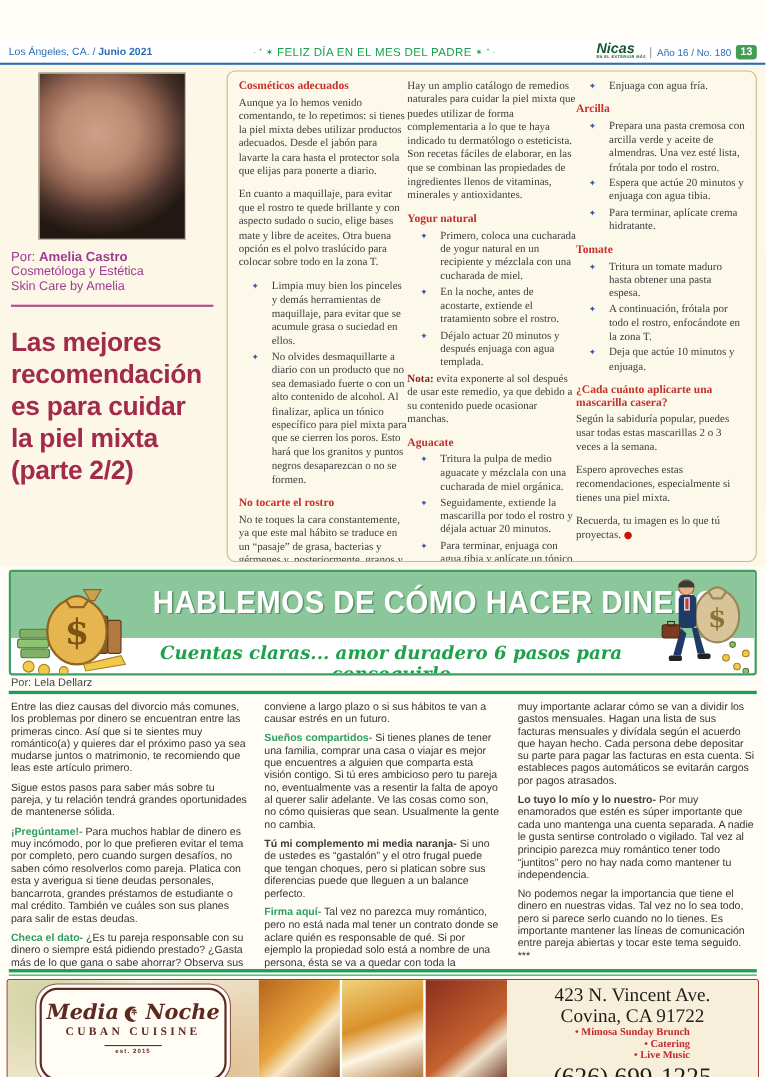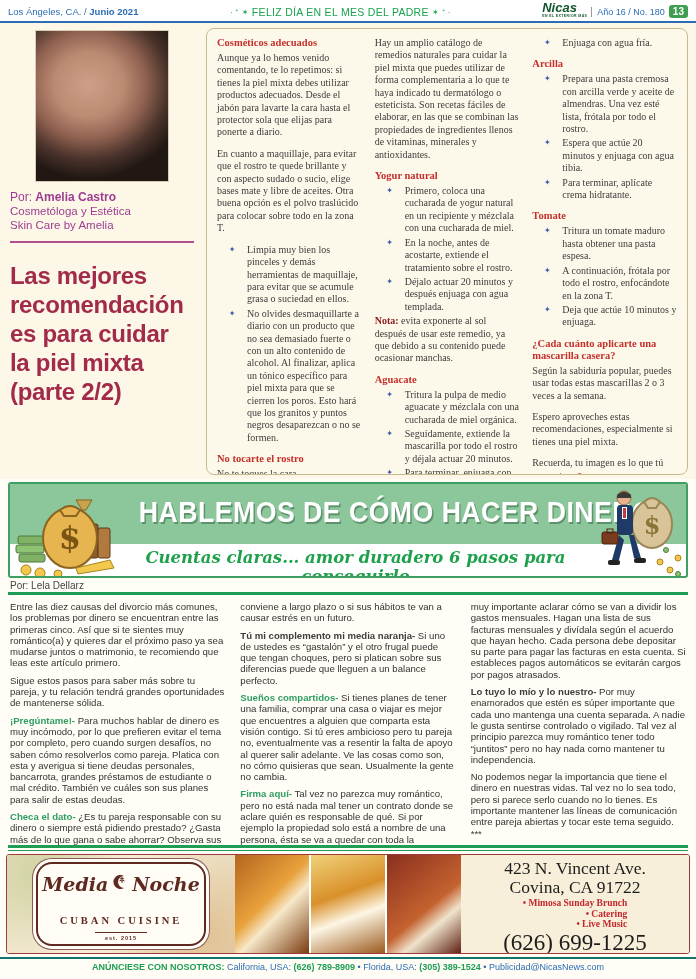--- a/index.html
+++ b/index.html
@@ -1,20 +1,20 @@
 <!DOCTYPE html>
 <html><head>
 <meta charset="utf-8">
 <style>
   * { margin:0; padding:0; box-sizing:border-box; }
   html,body { width:696px; }
   body { height:979px; background:#fffdf6; font-family:"Liberation Sans", sans-serif; color:#3b3b3b; overflow:hidden; }
 
   
-  .topbar { height:23px; display:flex; align-items:center; justify-content:space-between; padding:2px 8px 0 8px; border-bottom:2px solid #2a6db5; background:#fff; }
+  .topbar { height:23px; display:flex; align-items:center; justify-content:space-between; padding:2px 8px 0 8px; border-bottom:2px solid #2a6db5; background:#fff;margin-top:36px; }
   .dateline { font-size:9.5px; color:#2a6db5; }
   .dateline b { color:#2a6db5; }
   .motto { font-size:10.5px; font-weight:normal; color:#18a24c; letter-spacing:.3px; }
   .motto .star { font-size:8px; vertical-align:1px; }
   .brandbox { display:flex; align-items:center; gap:4px; }
   .brand { font-size:13px; font-weight:bold; font-style:italic; color:#14572e; line-height:9px; }
   .brand small { display:block; font-size:3.5px; letter-spacing:.4px; font-style:normal; color:#14572e; }
   .issue { font-size:9px; color:#2a6db5; border-left:1px solid #999; padding-left:5px; }
   .pagebadge { background:#3f9e4f; color:#fff; font-size:10px; font-weight:bold; border-radius:3px; padding:1px 4px;text-align:center; }
 
@@ -22,21 +22,21 @@
   .beauty { display:flex; gap:6px; padding:5px 8px 4px 8px; background:#fcf7e6; height:456px; }
   .leftcol { width:192px; flex:none; padding:2px 6px 0 2px; }
   .photo { width:134px; height:152px; margin:0 auto; border:1px solid #d8cdb2;
      background:#3a2a24 radial-gradient(ellipse 75% 62% at 40% 36%, #cf9f89 0%, #bb8a72 35%, #8f6150 58%, #4a332b 80%, #221813 100%); }
   .byline1 { margin-top:8px; font-size:12px; color:#9d3d92; }
   .byline1 b { color:#9d3d92; }
   .byline2 { font-size:11.5px; color:#9d3d92; line-height:14px; }
   .prule { border:none; border-top:2px solid #b0508f; margin:9px 0 18px 0; }
   .headline { font-size:24px; line-height:29px; font-weight:bold; color:#a22a4a; letter-spacing:-.3px; }
 
-  .artbox { flex:1; border:1.5px solid #c9ba8e; border-radius:8px; background:#fdf9ea; padding:8px 10px; display:flex; gap:13px; overflow:hidden; }
+  .artbox { flex:1; border:1.5px solid #c9ba8e; border-radius:8px; background:#fdf9ea; padding:8px 10px; display:flex; overflow:hidden; }
   .bcol { flex:1; font-family:"Liberation Serif", serif; font-size:10px; line-height:12.4px; color:#3c3c3c; }
   .bcol p { margin:0 0 9px 0; }
   .red-h { font-size:10.5px; line-height:12px; font-weight:bold; color:#c4302c; margin:0 0 3px 0; font-family:"Liberation Serif", serif; }
   .mt { margin-top:9px; }
   .bullet { display:flex; margin:0 0 2px 0; }
   .bm { flex:none; width:30px; text-align:center; color:#3a57a8; font-size:8px; line-height:12px; font-family:"DejaVu Sans", sans-serif; }
   .bt { flex:1; }
   .nota b { color:#8b1a1a; }
   .enddot { color:#cc1111; font-size:9px; font-family:"DejaVu Sans", sans-serif; }
 
@@ -57,23 +57,23 @@
   .lead-d { font-weight:bold; color:#3d3d3d; }
   .drule { border-top:3px solid #1e9e55; border-bottom:1.5px solid #1e9e55; height:6px; margin:0 8px 3px 8px; }
 
   
   .ad { margin:0 6px; border:1.5px solid #a03a3a; border-radius:3px; height:100px; display:flex; overflow:hidden; }
   .ad-left { width:228px; flex:none; position:relative; background:
       radial-gradient(circle at 15% 20%, rgba(170,190,120,.45), transparent 40%),
       radial-gradient(circle at 85% 80%, rgba(210,150,80,.4), transparent 45%),
       linear-gradient(120deg,#ece0c2,#f6eed8 45%,#e7d8ba); }
   .plaque { position:absolute; left:50%; top:50%; transform:translate(-50%,-50%); width:170px; height:84px; background:#fffdf6; border:2.5px solid #5e2a20; border-radius:16px; box-shadow:0 0 0 3px #fffdf6, 0 0 0 4px #8a5a50; text-align:center; padding-top:10px; }
-  .mn-script { font-family:"DejaVu Serif", serif; font-style:italic; font-weight:bold; font-size:19px; color:#5e2a20; line-height:20px; display:flex; align-items:flex-start; justify-content:center; gap:4px; }
+  .mn-script { font-family:"DejaVu Serif", serif; font-style:italic; font-weight:bold; font-size:19px; color:#5e2a20; line-height:20px; display:flex; align-items:flex-end; justify-content:center; gap:4px; }
   .mn-moon { width:16px; height:16px; }
-  .mn-cuisine { font-size:10.5px; letter-spacing:3px; color:#5e2a20; font-weight:bold; margin-top:21px; font-family:"Liberation Serif", serif; }
+  .mn-cuisine { font-size:10.5px; letter-spacing:3px; color:#5e2a20; font-weight:bold; margin-top:3px; font-family:"Liberation Serif", serif; }
   .mn-est { font-size:5.5px; letter-spacing:1px; color:#5e2a20; font-weight:bold; margin-top:5px; border-top:1px solid #5e2a20; display:inline-block; padding:2px 10px 0 10px; }
   .ad-photos { width:226px; flex:none; display:flex; }
   .foodslice { flex:1; border-right:2px solid #fff; }
   .f1 { background:linear-gradient(135deg,#b5651d,#e8a23c 45%,#f7e8c9 60%,#7a3b10); }
   .f2 { background:linear-gradient(160deg,#f0d27a,#d9902a 40%,#fdf6e4 62%,#9c5a1e); }
   .f3 { background:linear-gradient(140deg,#8a2f1e,#c4622f 55%,#efe3cc 70%,#5e2012); border-right:none; }
   .ad-right { flex:1; background:#f7efd9; text-align:center; padding-top:4px; }
   .addr { font-family:"Liberation Serif", serif; font-size:17.5px; line-height:18.5px; color:#1d1d1d; }
   .feat { text-align:right; display:inline-block; margin:2px 0 1px 0; }
   .feat div { font-family:"Liberation Serif", serif; font-size:9.5px; line-height:10.5px; font-weight:bold; color:#c3272e; }
@@ -251,22 +251,22 @@
 
 <div class="moneycols">
   <div class="mcol">
     <p>Entre las diez causas del divorcio más comunes, los problemas por dinero se encuentran entre las primeras cinco. Así que si te sientes muy romántico(a) y quieres dar el próximo paso ya sea mudarse juntos o matrimonio, te recomiendo que leas este artículo primero.</p>
     <p>Sigue estos pasos para saber más sobre tu pareja, y tu relación tendrá grandes oportunidades de mantenerse sólida.</p>
     <p><span class="lead-g">¡Pregúntame!-</span><span> Para muchos hablar de dinero es muy incómodo, por lo que prefieren evitar el tema por completo, pero cuando surgen desafíos, no saben cómo resolverlos como pareja. Platica con esta y averigua si tiene deudas personales, bancarrota, grandes préstamos de estudiante o mal crédito. También ve cuáles son sus planes para salir de estas deudas.</span></p>
     <p><span class="lead-g">Checa el dato-</span><span> ¿Es tu pareja responsable con su dinero o siempre está pidiendo prestado? ¿Gasta más de lo que gana o sabe ahorrar? Observa sus hábitos y pregúntate si te</span></p>
   </div>
   <div class="mcol">
     <p>conviene a largo plazo o si sus hábitos te van a causar estrés en un futuro.</p>
+    <p><span class="lead-g">Sueños compartidos-</span><span> Si tienes planes de tener una familia, comprar una casa o viajar es mejor que encuentres a alguien que comparta esta visión contigo. Si tú eres ambicioso pero tu pareja no, eventualmente vas a resentir la falta de apoyo al querer salir adelante. Ve las cosas como son, no cómo quisieras que sean. Usualmente la gente no cambia.</span></p>
     <p><span class="lead-d">Tú mi complemento mi media naranja-</span><span> Si uno de ustedes es “gastalón” y el otro frugal puede que tengan choques, pero si platican sobre sus diferencias puede que lleguen a un balance perfecto.</span></p>
-    <p><span class="lead-g">Sueños compartidos-</span><span> Si tienes planes de tener una familia, comprar una casa o viajar es mejor que encuentres a alguien que comparta esta visión contigo. Si tú eres ambicioso pero tu pareja no, eventualmente vas a resentir la falta de apoyo al querer salir adelante. Ve las cosas como son, no cómo quisieras que sean. Usualmente la gente no cambia.</span></p>
     <p><span class="lead-g">Firma aquí-</span><span> Tal vez no parezca muy romántico, pero no está nada mal tener un contrato donde se aclare quién es responsable de qué. Si por ejemplo la propiedad solo está a nombre de una persona, ésta se va a quedar con toda la responsabilidad financiera si la relación termina. Es también</span></p>
   </div>
   <div class="mcol">
     <p>muy importante aclarar cómo se van a dividir los gastos mensuales. Hagan una lista de sus facturas mensuales y divídala según el acuerdo que hayan hecho. Cada persona debe depositar su parte para pagar las facturas en esta cuenta. Si estableces pagos automáticos se evitarán cargos por pagos atrasados.</p>
     <p><span class="lead-d">Lo tuyo lo mío y lo nuestro-</span><span> Por muy enamorados que estén es súper importante que cada uno mantenga una cuenta separada. A nadie le gusta sentirse controlado o vigilado. Tal vez al principio parezca muy romántico tener todo “juntitos” pero no hay nada como mantener tu independencia.</span></p>
     <p>No podemos negar la importancia que tiene el dinero en nuestras vidas. Tal vez no lo sea todo, pero si parece serlo cuando no lo tienes. Es importante mantener las líneas de comunicación entre pareja abiertas y tocar este tema seguido. ***</p>
     <p><span>***¡Hasta la próxima! </span></p>
   </div>
 </div>
 

